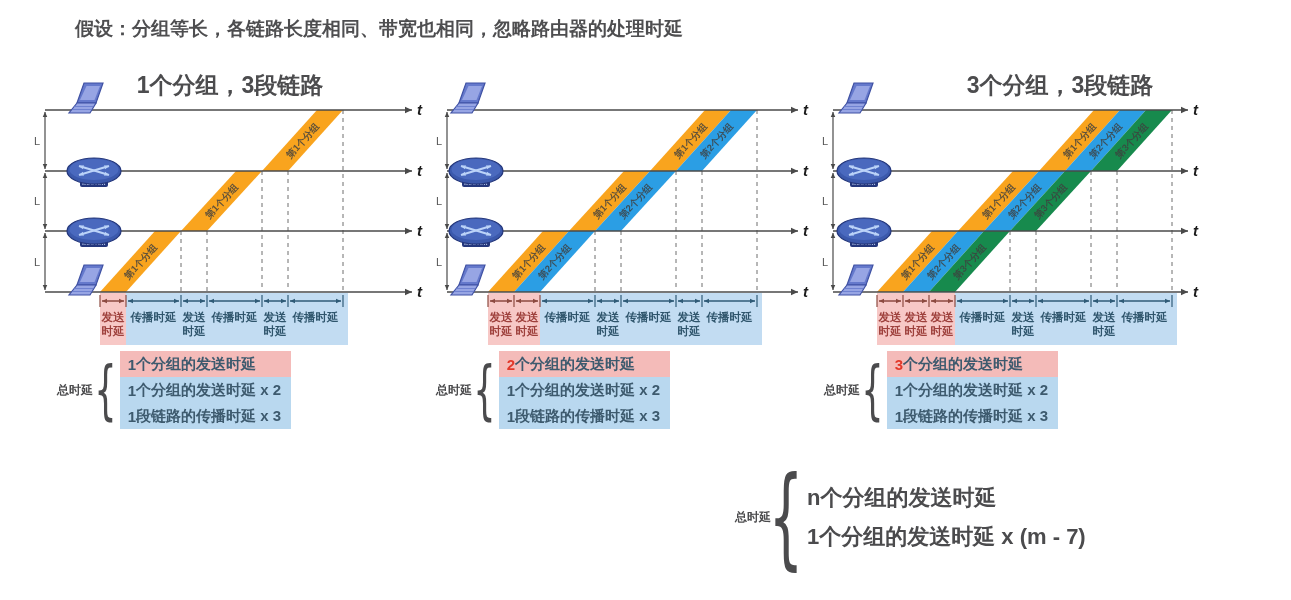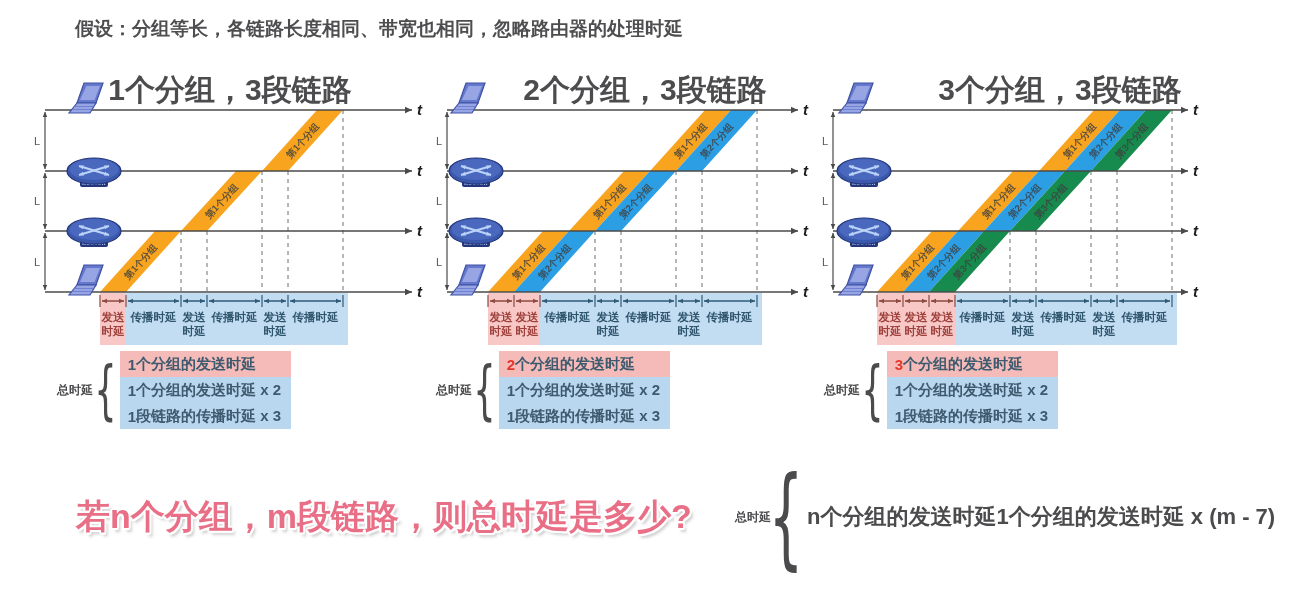--- a/index.html
+++ b/index.html
@@ -7,51 +7,50 @@
          font-family:"Liberation Sans","DejaVu Sans",sans-serif;}
   #dsvg{position:absolute;left:0;top:0;}
   svg text{font-family:"Liberation Sans","DejaVu Sans",sans-serif;}
   .bandlbl{font-size:9.5px;font-weight:bold;fill:#3F3F3F;opacity:.82;text-anchor:middle;dominant-baseline:central;}
   .tlbl{font-size:15px;font-weight:bold;font-style:italic;fill:#1c1c1c;}
   .llbl{font-size:11px;fill:#555;text-anchor:end;}
   .striplbl{font-size:11.5px;font-weight:bold;text-anchor:middle;}
   .routertxt{font-size:5px;font-weight:bold;text-anchor:middle;letter-spacing:.4px;}
 
   .assumption{position:absolute;left:75px;top:16px;font-size:19px;font-weight:bold;color:#4E4E50;white-space:nowrap;}
-  .dtitle{position:absolute;top:70px;width:370px;text-align:center;font-size:30px;font-weight:bold;color:#4C4C4E;white-space:nowrap;}
+  .dtitle{position:absolute;top:70px;width:370px;text-align:center;font-size:23px;font-weight:bold;color:#4C4C4E;white-space:nowrap;}
   .dt1{left:45px;} .dt2{left:460px;} .dt3{left:875px;text-align:center;}
 
   .summary{position:absolute;display:flex;align-items:center;}
   .sum1{left:57px;top:351px;} .sum2{left:436px;top:351px;} .sum3{left:824px;top:351px;}
   .sumlabel{font-size:12px;font-weight:bold;color:#4B4B4D;white-space:nowrap;}
   .brace{font-family:"DejaVu Sans",sans-serif;font-size:64px;font-weight:400;color:#4B4B4D;
          transform:scaleX(.55);line-height:78px;height:78px;display:inline-block;margin:0 -6px 0 -8px;}
   .bracebig{font-size:110px;line-height:118px;height:118px;transform:scaleX(.5);margin:0 -14px 0 -20px;}
   .srows{display:flex;flex-direction:column;}
   .srow{height:26px;display:flex;align-items:center;padding:0 10px 0 8px;font-size:15px;font-weight:bold;
         color:#3D5A6E;white-space:nowrap;min-width:152px;}
   .srow.pink{background:#F4BBB9;}
   .srow.blue{background:#B9D8EF;}
   .lead.red{color:#E2382A;}
 
   .question{position:absolute;left:76px;top:494px;font-size:34px;font-weight:bold;color:#E96F86;white-space:nowrap;
     text-shadow:2px 0 0 #fff,-2px 0 0 #fff,0 2px 0 #fff,0 -2px 0 #fff,
                 1.5px 1.5px 0 #fff,-1.5px -1.5px 0 #fff,1.5px -1.5px 0 #fff,-1.5px 1.5px 0 #fff,
                 3px 4px 3px rgba(110,110,110,.35);}
   .finalsum{left:735px;top:458px;}
-  .frows{display:flex;flex-direction:row;}
+  .frows{display:flex;flex-direction:column;}
   .frow{height:39px;display:flex;align-items:center;font-size:22px;font-weight:bold;color:#4B4B4D;white-space:nowrap;}
 </style>
 </head>
 <body>
 
 <div class="stage">
   <div class="assumption">假设：分组等长，各链路长度相同、带宽也相同，忽略路由器的处理时延</div>
   <div class="dtitle dt1">1个分组，3段链路</div>
-  <div class="dtitle dt2">2个分组，3段链路</div>
   <div class="dtitle dt3">3个分组，3段链路</div>
 
   <svg id="dsvg" width="1291" height="600" viewBox="0 0 1291 600">
       <g>
         <rect x="100" y="293" width="26" height="52" fill="#F7C8C6"></rect>
         <rect x="126" y="293" width="222" height="52" fill="#C2DCF2"></rect>
         <polygon points="100,292 126,292 181,231 155,231" fill="#F9A41E"></polygon>
         <text x="140.5" y="261.5" class="bandlbl" transform="rotate(-47.96093613416375 140.5 261.5)">第1个分组</text>
         <polygon points="181,231 207,231 262,171 236,171" fill="#F9A41E"></polygon>
         <text x="221.5" y="201" class="bandlbl" transform="rotate(-47.48955292199915 221.5 201)">第1个分组</text>
@@ -467,21 +466,20 @@
           <span class="lead">1</span>
           <span>个分组的发送时延 x 2</span>
         </div>
         <div class="srow blue">
           <span class="lead">1</span>
           <span>段链路的传播时延 x 3</span>
         </div>
       </div>
     </div>
 
-  <div class="question">若n个分组，m段链路，则总时延是多少?</div>
   <div class="summary finalsum" id="sumF">
       <span class="sumlabel">总时延</span>
       <span class="brace bracebig">{</span>
       <div class="frows">
         <div class="frow">n个分组的发送时延</div>
         <div class="frow">1个分组的发送时延 x (m - 7)</div>
       </div>
     </div>
 </div>
 

